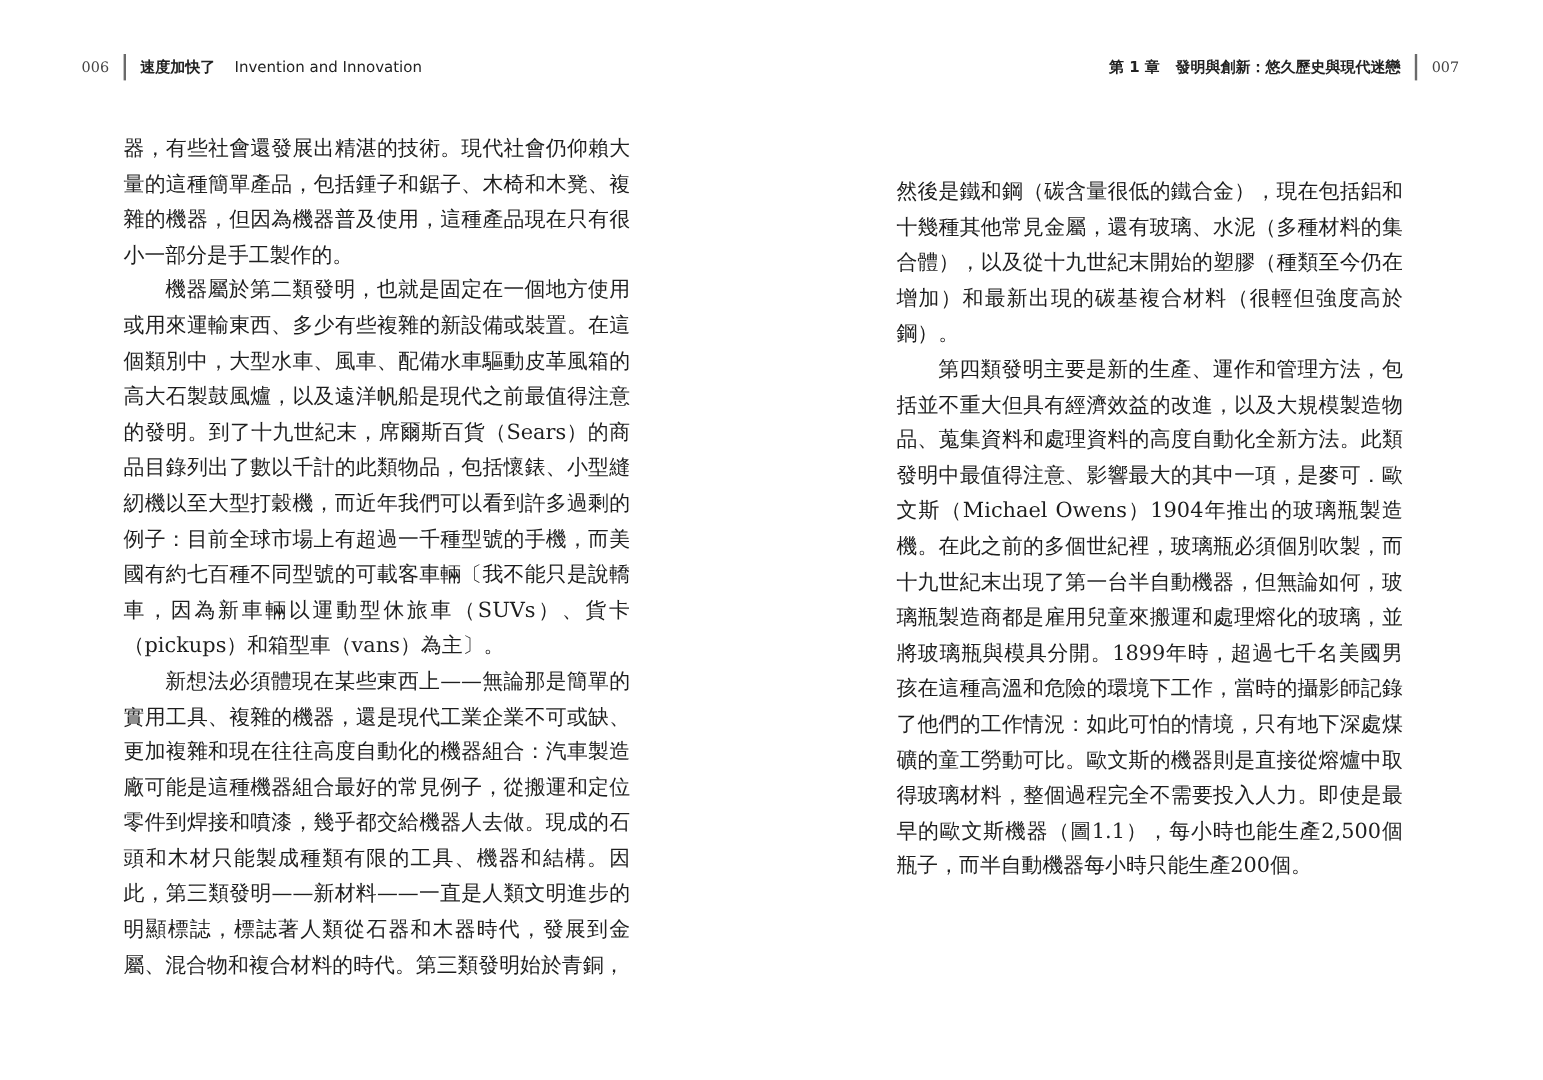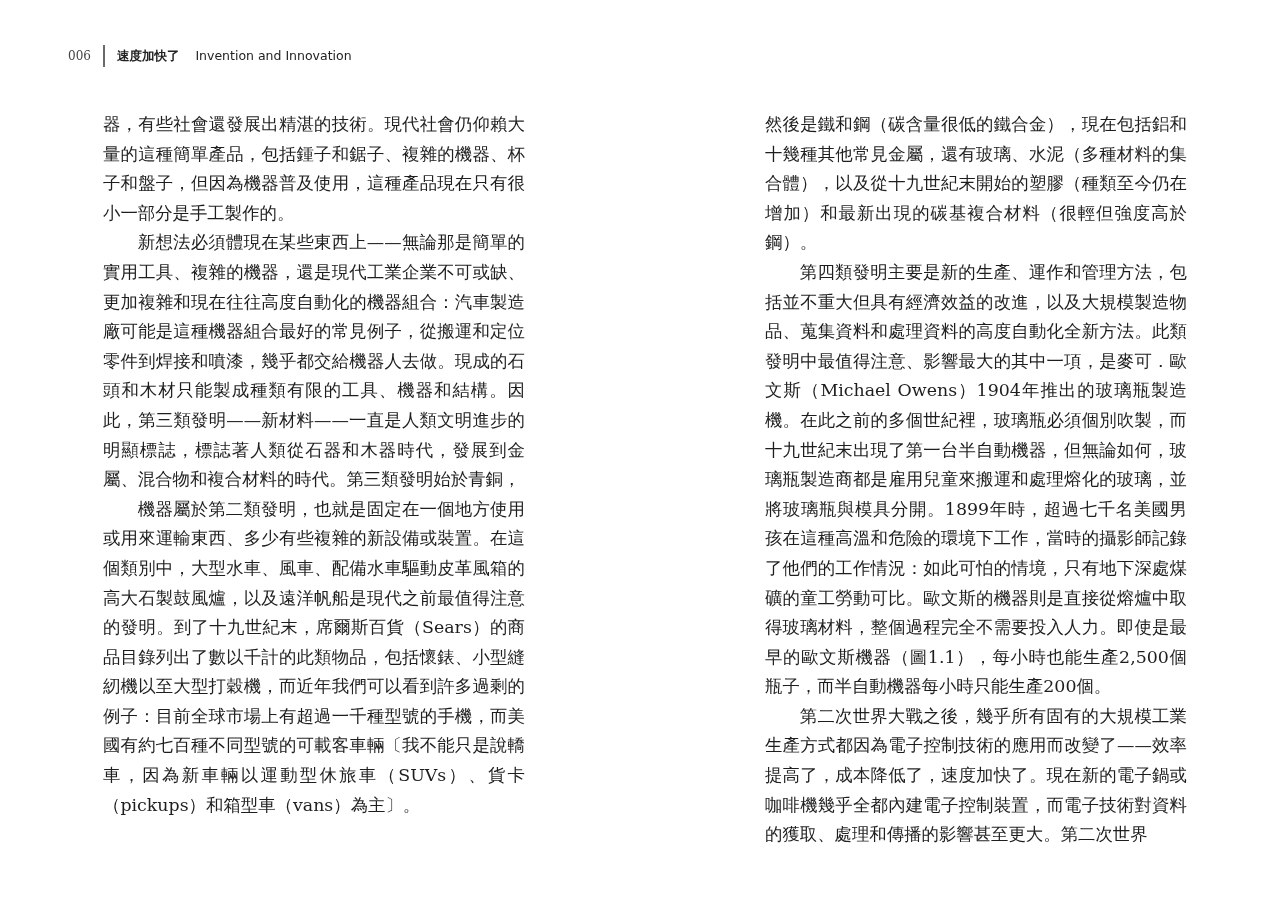--- a/index.html
+++ b/index.html
@@ -24,41 +24,47 @@
   .sep { width: 2px; height: 22px; background: #6a6a6a; margin: 0 12px; }
   .running-title { font-weight: bold; }
   .running-title .en { font-weight: normal; margin-left: 16px; }
 
   .body-text {
     position: absolute; top: 110px;
     font-size: 17.4px; line-height: 29.6px;
     text-align: justify; text-justify: inter-character;
   }
   .page-left .body-text { left: 103px; width: 422px; }
-  .page-right .body-text { left: 122px; width: 422px; }
+  .page-right .body-text { left: 104px; width: 422px; margin-top: 36px; }
   .para { margin: 0; }
   .para.indent { text-indent: 2em; }
 </style>
 </head>
 <body>
 
 <div class="page page-left">
   <div class="header">
     <span class="folio">006</span>
     <span class="sep"></span>
     <span class="running-title">
       <span>速度加快了</span><span class="en">Invention and Innovation</span>
     </span>
   </div>
   <div class="body-text">
-    <p class="para">器，有些社會還發展出精湛的技術。現代社會仍仰賴大量的這種簡單產品，包括鍾子和鋸子、複雜的機器、杯子和盤子，但因為機器普及使用，這種產品現在只有很小一部分是手工製作的。</p>
+    <p class="para">器，有些社會還發展出精湛的技術。現代社會仍仰賴大量的這種簡單產品，包括鍾子和鋸子、木椅和木凳、複雜的機器，但因為機器普及使用，這種產品現在只有很小一部分是手工製作的。</p>
+    <p class="para indent">機器屬於第二類發明，也就是固定在一個地方使用或用來運輸東西、多少有些複雜的新設備或裝置。在這個類別中，大型水車、風車、配備水車驅動皮革風箱的高大石製鼓風爐，以及遠洋帆船是現代之前最值得注意的發明。到了十九世紀末，席爾斯百貨（Sears）的商品目錄列出了數以千計的此類物品，包括懷錶、小型縫紉機以至大型打穀機，而近年我們可以看到許多過剩的例子：目前全球市場上有超過一千種型號的手機，而美國有約七百種不同型號的可載客車輛〔我不能只是說轎車，因為新車輛以運動型休旅車（SUVs）、貨卡（pickups）和箱型車（vans）為主〕。</p>
     <p class="para indent">新想法必須體現在某些東西上——無論那是簡單的實用工具、複雜的機器，還是現代工業企業不可或缺、更加複雜和現在往往高度自動化的機器組合：汽車製造廠可能是這種機器組合最好的常見例子，從搬運和定位零件到焊接和噴漆，幾乎都交給機器人去做。現成的石頭和木材只能製成種類有限的工具、機器和結構。因此，第三類發明——新材料——一直是人類文明進步的明顯標誌，標誌著人類從石器和木器時代，發展到金屬、混合物和複合材料的時代。第三類發明始於青銅，</p>
-    <p class="para indent">機器屬於第二類發明，也就是固定在一個地方使用或用來運輸東西、多少有些複雜的新設備或裝置。在這個類別中，大型水車、風車、配備水車驅動皮革風箱的高大石製鼓風爐，以及遠洋帆船是現代之前最值得注意的發明。到了十九世紀末，席爾斯百貨（Sears）的商品目錄列出了數以千計的此類物品，包括懷錶、小型縫紉機以至大型打穀機，而近年我們可以看到許多過剩的例子：目前全球市場上有超過一千種型號的手機，而美國有約七百種不同型號的可載客車輛〔我不能只是說轎車，因為新車輛以運動型休旅車（SUVs）、貨卡（pickups）和箱型車（vans）為主〕。</p>
   </div>
 </div>
 
 <div class="page page-right">
+  <div class="header">
+    <span class="running-title">
+      <span>第 1 章</span>&nbsp;&nbsp;&nbsp;<span>發明與創新：悠久歷史與現代迷戀</span>
+    </span>
+    <span class="sep"></span>
+    <span class="folio">007</span>
+  </div>
   <div class="body-text">
     <p class="para">然後是鐵和鋼（碳含量很低的鐵合金），現在包括鋁和十幾種其他常見金屬，還有玻璃、水泥（多種材料的集合體），以及從十九世紀末開始的塑膠（種類至今仍在增加）和最新出現的碳基複合材料（很輕但強度高於鋼）。</p>
     <p class="para indent">第四類發明主要是新的生產、運作和管理方法，包括並不重大但具有經濟效益的改進，以及大規模製造物品、蒐集資料和處理資料的高度自動化全新方法。此類發明中最值得注意、影響最大的其中一項，是麥可．歐文斯（Michael Owens）1904年推出的玻璃瓶製造機。在此之前的多個世紀裡，玻璃瓶必須個別吹製，而十九世紀末出現了第一台半自動機器，但無論如何，玻璃瓶製造商都是雇用兒童來搬運和處理熔化的玻璃，並將玻璃瓶與模具分開。1899年時，超過七千名美國男孩在這種高溫和危險的環境下工作，當時的攝影師記錄了他們的工作情況：如此可怕的情境，只有地下深處煤礦的童工勞動可比。歐文斯的機器則是直接從熔爐中取得玻璃材料，整個過程完全不需要投入人力。即使是最早的歐文斯機器（圖1.1），每小時也能生產2,500個瓶子，而半自動機器每小時只能生產200個。</p>
-    <p class="para indent">第二次世界大戰之後，幾乎所有固有的大規模工業生產方式都因為電子控制技術的應用而改變了——效率提高了，成本降低了，速度加快了。現在新的電子鍋或咖啡機幾乎全都內建電子控制裝置，而電子技術對資料的獲取、處理和傳播的影響甚至更大。第二次世界</p>
   </div>
 </div>
 
 </body></html>

